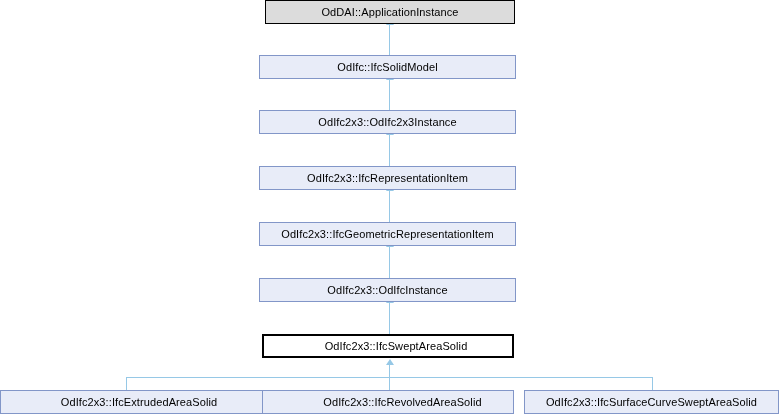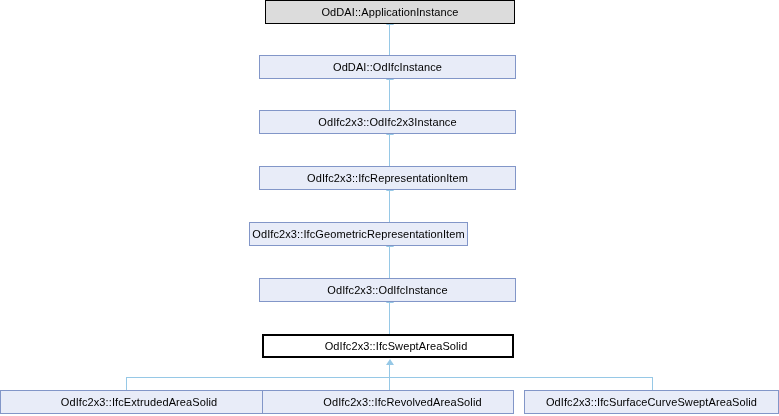--- a/index.html
+++ b/index.html
@@ -99,32 +99,32 @@
 
   <div class="conn conn-v" style="left:126px; top:377px; height:13px;"></div>
   <div class="conn conn-v" style="left:389px; top:377px; height:13px;"></div>
   <div class="conn conn-v" style="left:652px; top:377px; height:13px;"></div>
 
   <div class="node node-root" style="left:265px; top:0px; width:250px; height:24px;">
     <span class="node-label">OdDAI::ApplicationInstance</span>
   </div>
 
   <div class="node node-inherit" style="left:259px; top:55px; width:257px; height:24px;">
-    <span class="node-label">OdDAI::OdIfcInstance</span>
+    <span class="node-label">OdIfc::IfcSolidModel</span>
   </div>
 
   <div class="node node-inherit" style="left:259px; top:110px; width:257px; height:24px;">
     <span class="node-label">OdIfc2x3::OdIfc2x3Instance</span>
   </div>
 
   <div class="node node-inherit" style="left:259px; top:166px; width:257px; height:24px;">
     <span class="node-label">OdIfc2x3::IfcRepresentationItem</span>
   </div>
 
-  <div class="node node-inherit" style="left:249px; top:222px; width:219px; height:24px;">
+  <div class="node node-inherit" style="left:259px; top:222px; width:257px; height:24px;">
     <span class="node-label">OdIfc2x3::IfcGeometricRepresentationItem</span>
   </div>
 
   <div class="node node-inherit" style="left:259px; top:278px; width:257px; height:24px;">
     <span class="node-label">OdIfc2x3::OdIfcInstance</span>
   </div>
 
   <div class="node node-focus" style="left:262px; top:334px; width:252px; height:24px;">
     <span class="node-label">OdIfc2x3::IfcSweptAreaSolid</span>
   </div>

